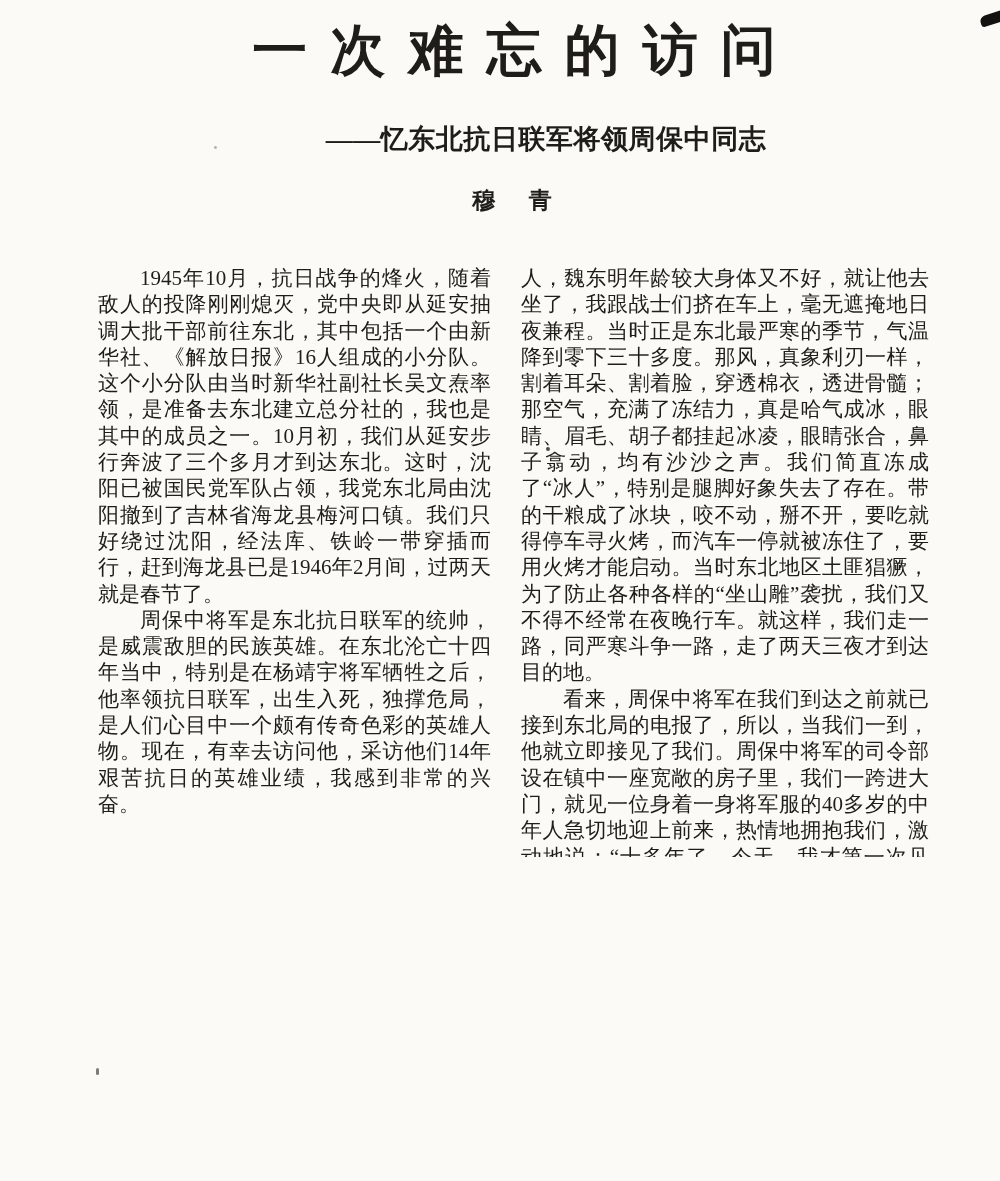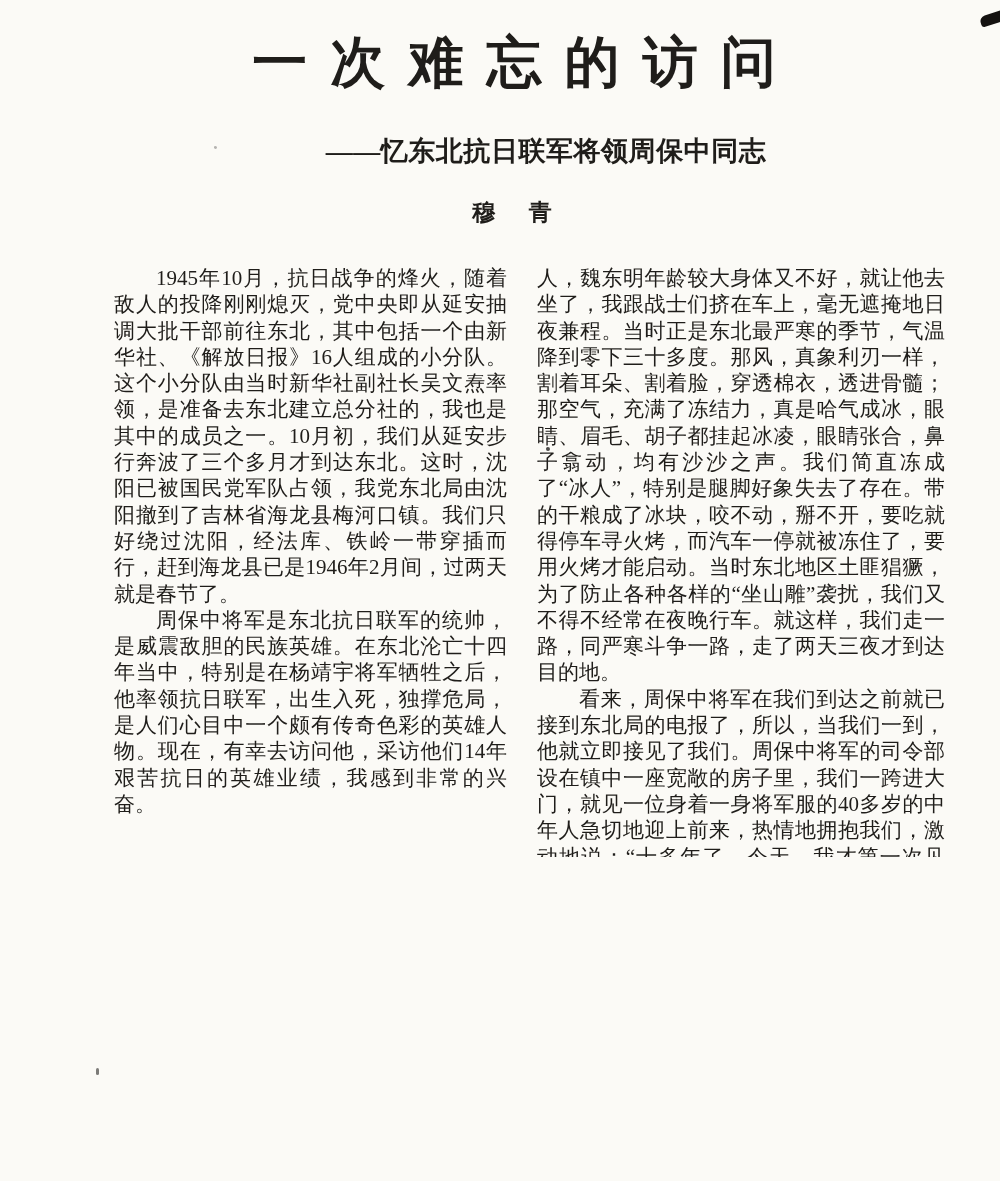--- a/index.html
+++ b/index.html
@@ -12,21 +12,21 @@
     background:var(--bg);
     color:var(--ink);
     font-family:"Liberation Serif","DejaVu Serif",serif;
     overflow:hidden;
     position:relative;
   }
   .page{
     position:relative;
     width:1000px;
     height:857px;
-    padding-top:32px;
+    padding-top:20px;
   }
   
   .title{
     text-align:center;
     transform:translateX(14px);
     font-family:"DejaVu Sans","Liberation Sans",sans-serif;
     font-weight:900;
     font-size:55px;
     line-height:1.1;
     letter-spacing:0.42em;
@@ -48,21 +48,21 @@
     transform:translateX(12px);
     font-family:"DejaVu Sans","Liberation Sans",sans-serif;
     font-weight:bold;
     font-size:23px;
     letter-spacing:0.55em;
     text-indent:0.55em;
   }
   
   .columns{
     position:absolute;
-    left:114px;
+    left:98px;
     top:265px;
     bottom:0;
     width:831px;
     display:flex;
     gap:30px;
     overflow:hidden;
   }
   .col{
     font-size:21px;
     line-height:26.3px;

